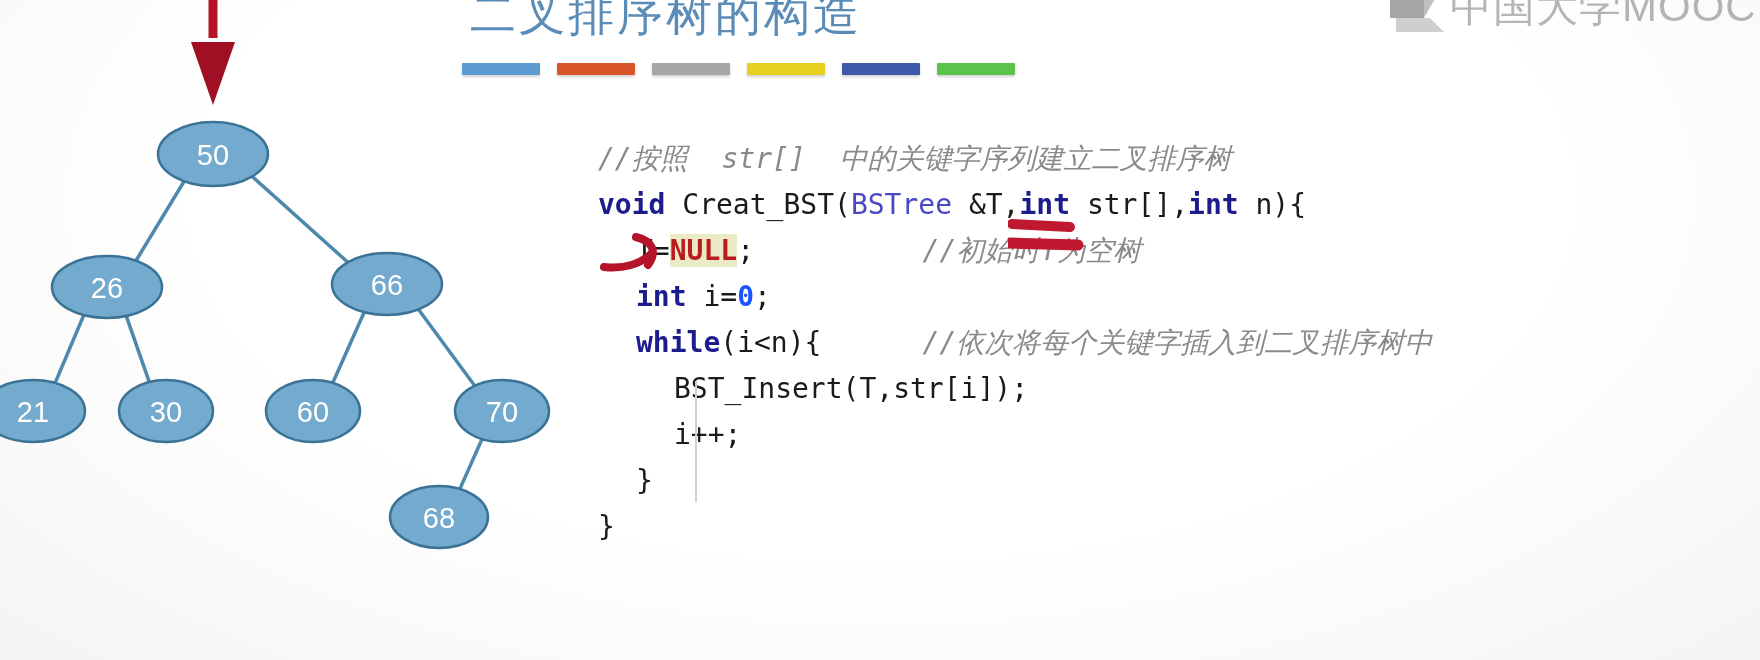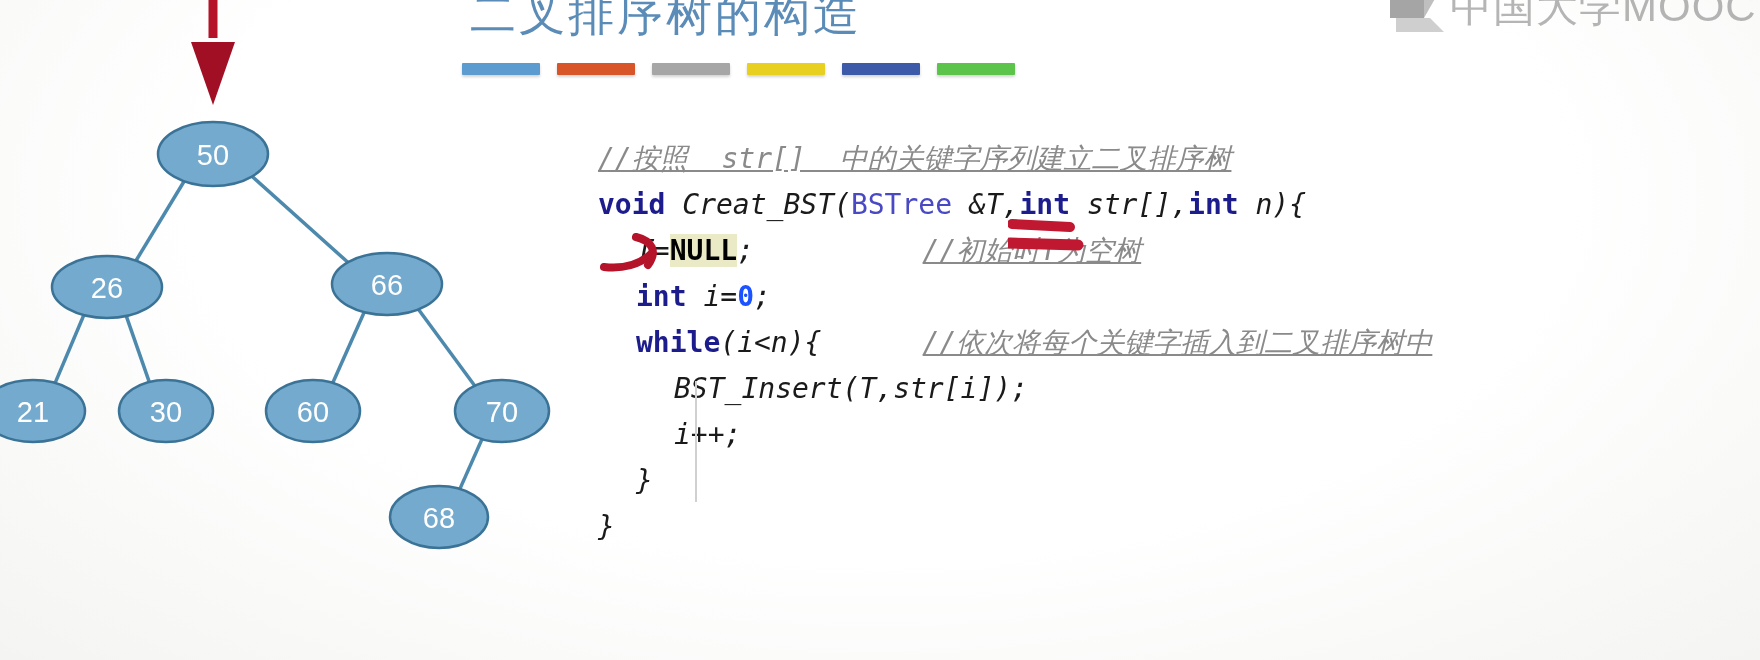--- a/index.html
+++ b/index.html
@@ -115,26 +115,26 @@
     position: absolute;
     left: 598px;
     top: 136px;
     font-family: "DejaVu Sans Mono", monospace;
     font-size: 28px;
     line-height: 46px;
     color: #1a1a1a;
     white-space: pre;
   }
   #code .line { position: relative; height: 46px; white-space: pre; }
-  .cmt      { color: #8a8a8a; font-style: italic; text-decoration: underline; }
+  .cmt      { color: #8a8a8a; font-style: italic; }
   .kw       { color: #1c1c8c; font-weight: bold; margin-top: 46px; }
   .type2    { color: #4a49c4; margin-top: 10px; }
   .lit      { color: #1a53ff; font-weight: bold; }
-  .nullkw   { color: #000000; font-weight: bold; background: #eaeac6; text-align: right; }
-  .plain    { color: #1a1a1a; font-style: italic; }
+  .nullkw   { color: #b91c1c; font-weight: bold; background: #eaeac6; text-align: right; }
+  .plain    { color: #1a1a1a; }
 
   
   #indent-guide {
     position: absolute;
     left: 695px;
     top: 381px;
     width: 2px;
     height: 121px;
     background: #d0d0d0;
   }

